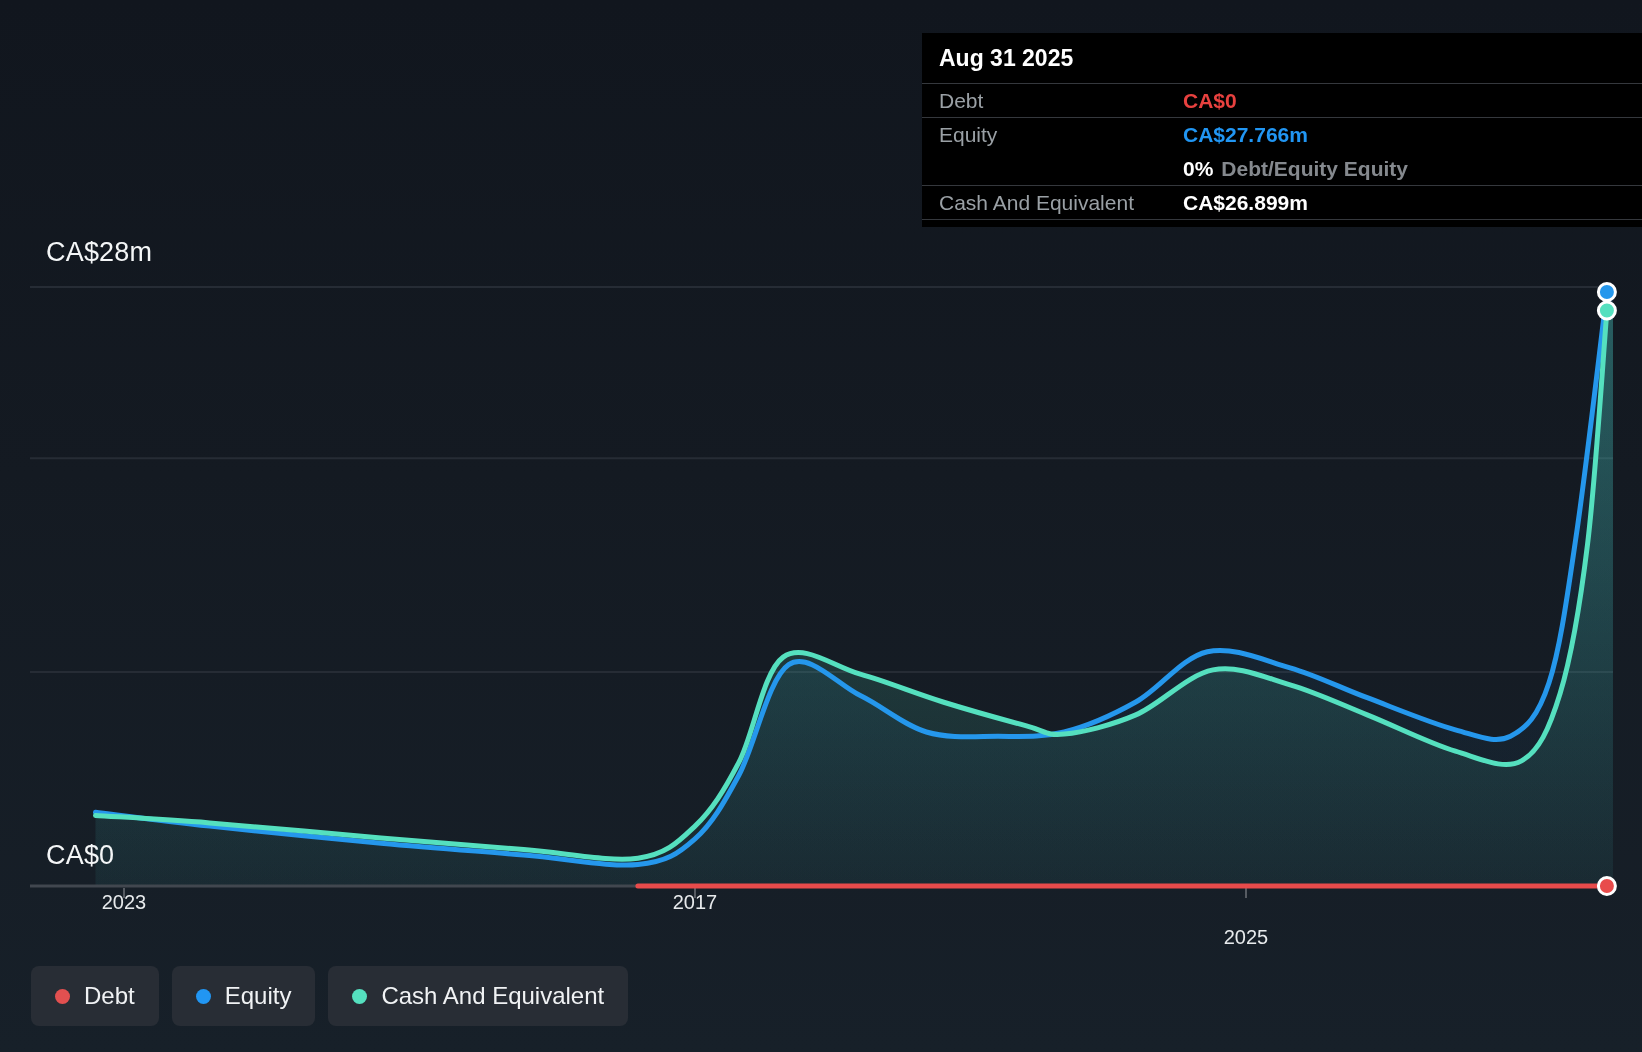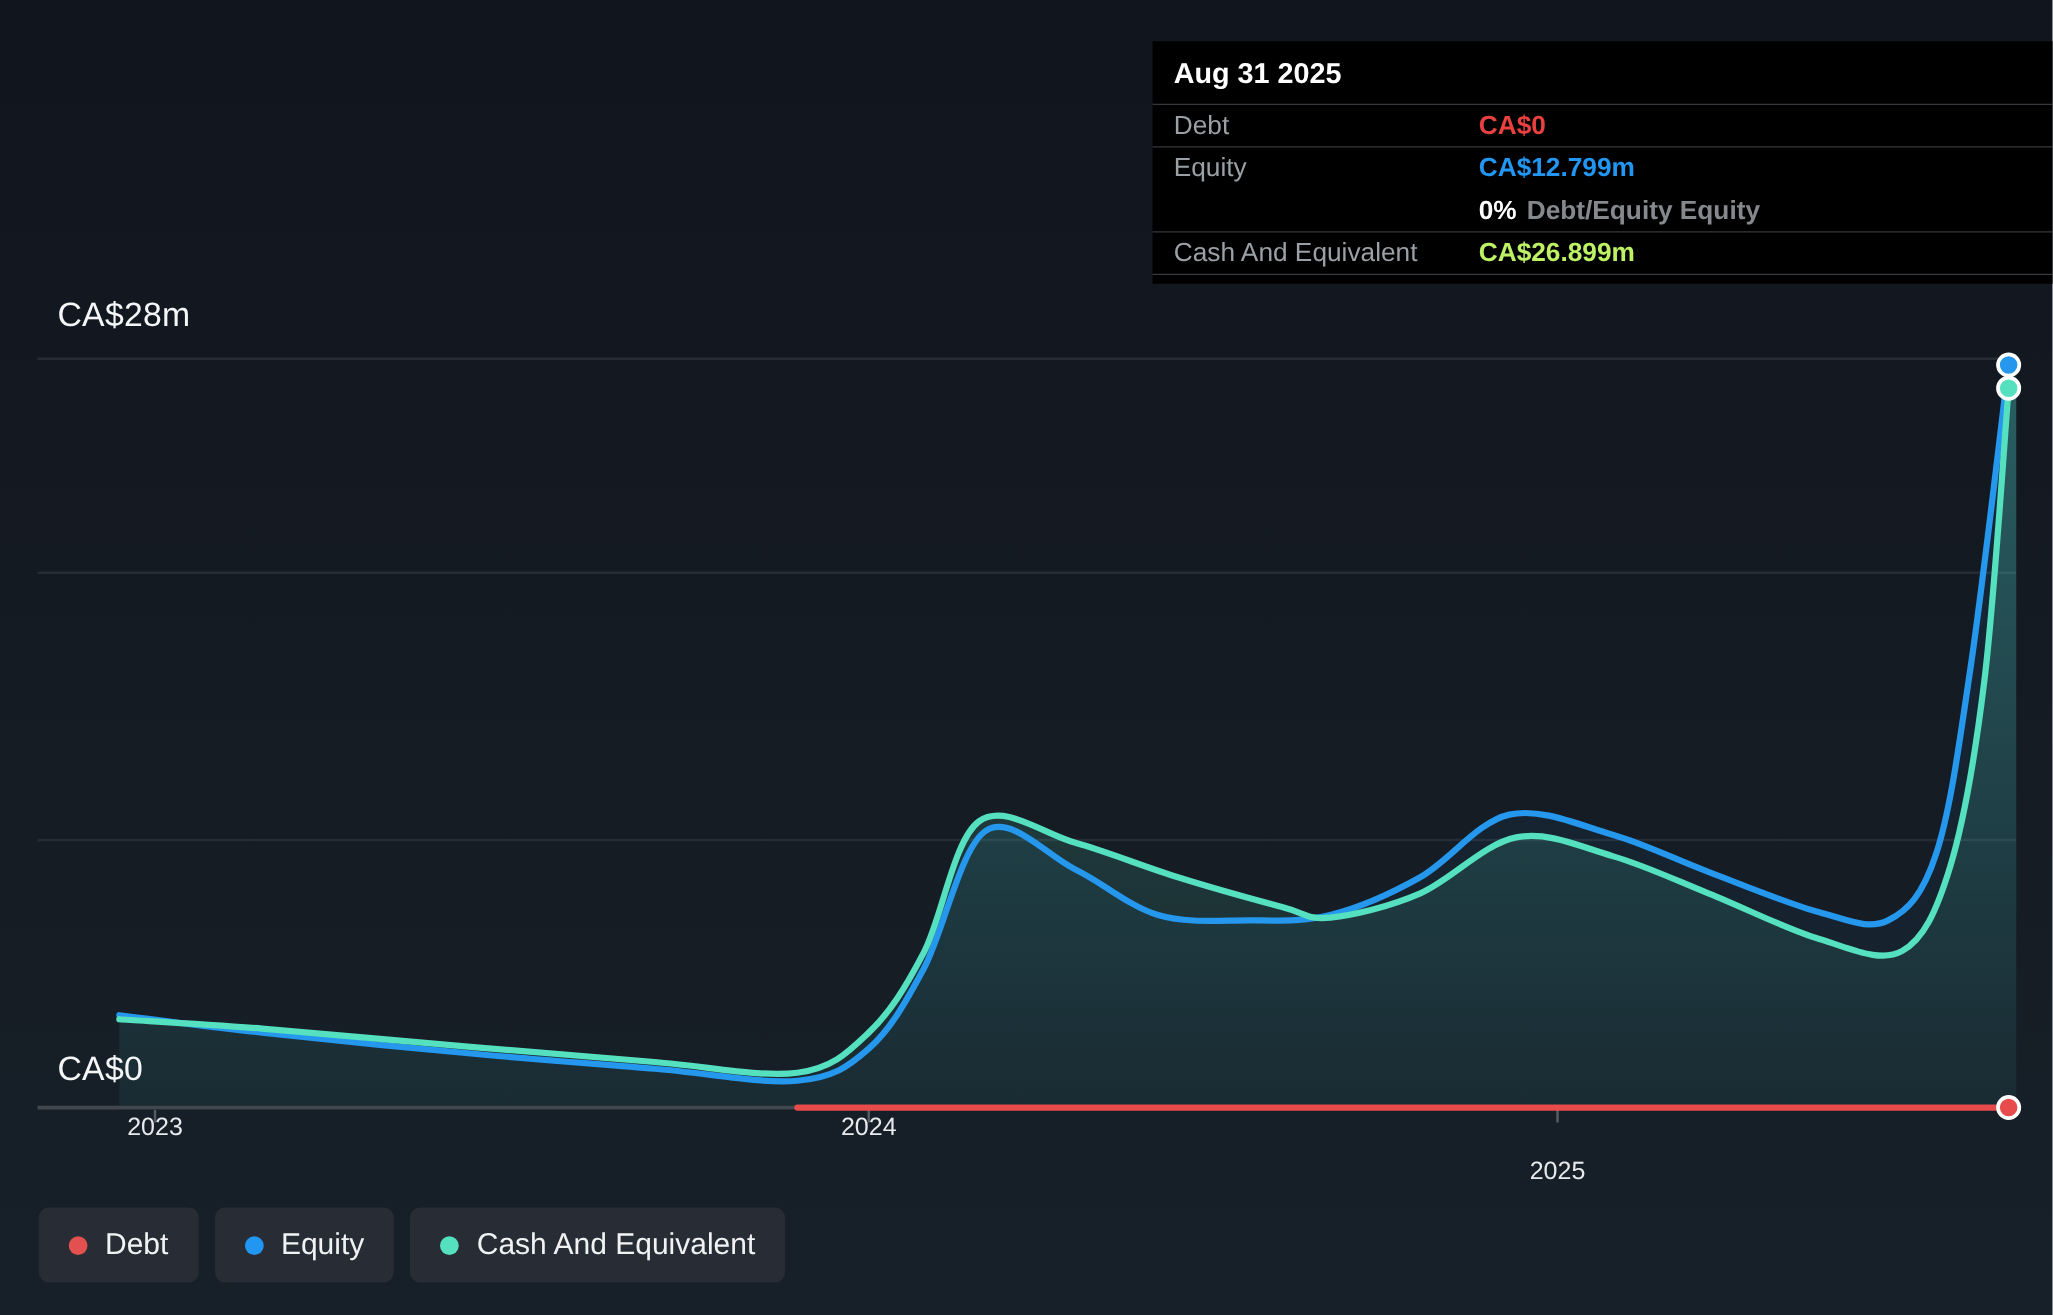--- a/index.html
+++ b/index.html
@@ -41,21 +41,21 @@
   .tt-row {
     display:flex; align-items:center;
     height:34px; padding:0 17px;
     font-size:21px;
   }
   .tt-row.bordered { border-bottom:1px solid #35383d; }
   .tt-label { width:244px; flex:none; color:#9aa0a5; font-weight:400; }
   .tt-value { font-weight:700; }
   .tt-value.debt { color:#e8413f; }
   .tt-value.equity { color:#2196f3; }
-  .tt-value.cash { color:#bef264; }
+  .tt-value.cash { color:#ffffff; }
   .tt-ratio-num { color:#fff; font-weight:700; }
   .tt-ratio-text { color:#85898e; font-weight:600; margin-left:8px; }
 
   
   .legend {
     position:absolute; left:31px; top:966px;
     display:flex; gap:13px;
   }
   .legend-pill {
     display:flex; align-items:center;
@@ -102,32 +102,32 @@
       <path d="M 95.5 815.4 C 114.5 816.7, 162.1 819.1, 209.7 822.9 C 257.2 826.6, 328.6 833.4, 381.0 837.9 C 433.3 842.3, 480.9 846.2, 523.7 849.6 C 566.5 853.0, 609.4 862.1, 637.9 858.2 C 666.5 854.3, 678.1 842.1, 695.0 826.1 C 711.9 810.1, 724.4 790.1, 739.1 761.9 C 753.8 733.8, 763.0 671.7, 783.2 657.1 C 803.4 642.5, 833.7 666.7, 860.3 674.2 C 886.9 681.7, 915.4 693.5, 943.0 702.0 C 970.5 710.6, 1005.4 720.2, 1025.6 725.6 C 1045.8 730.9, 1045.8 735.9, 1064.2 734.1 C 1082.5 732.3, 1111.0 725.6, 1135.8 714.9 C 1160.6 704.2, 1187.2 674.9, 1212.9 669.9 C 1238.7 664.9, 1264.4 677.4, 1290.1 684.9 C 1315.8 692.4, 1339.7 703.8, 1367.2 714.9 C 1394.8 725.9, 1429.7 743.6, 1455.4 751.2 C 1481.1 758.9, 1504.1 770.5, 1521.5 760.9 C 1538.9 751.2, 1549.0 729.7, 1560.1 693.5 C 1571.1 657.3, 1579.8 607.5, 1587.6 543.7 C 1595.4 479.9, 1603.7 349.4, 1606.9 310.6" fill="none" stroke="#55e0bf" stroke-width="5" stroke-linecap="round" stroke-linejoin="round"></path>
       <circle cx="1606.904999999985" cy="292.0059285714286" r="8.5" fill="#2597ec" stroke="#fff" stroke-width="3"></circle>
       <circle cx="1606.904999999985" cy="310.55353571428566" r="8.5" fill="#55e0bf" stroke="#fff" stroke-width="3"></circle>
       <circle cx="1606.904999999985" cy="886" r="8.5" fill="#e84b4b" stroke="#fff" stroke-width="3"></circle>
     </svg>
 
   <div class="y-label top">CA$28m</div>
   <div class="y-label zero">CA$0</div>
 
   <div class="x-label t2023">2023</div>
-  <div class="x-label t2024">2024</div>
+  <div class="x-label t2024">2017</div>
   <div class="x-label t2025">2025</div>
 
   <div class="tooltip">
     <div class="tt-title">Aug 31 2025</div>
     <div class="tt-row bordered">
       <span class="tt-label">Debt</span>
       <span class="tt-value debt">CA$0</span>
     </div>
     <div class="tt-row">
       <span class="tt-label">Equity</span>
-      <span class="tt-value equity">CA$12.799m</span>
+      <span class="tt-value equity">CA$27.766m</span>
     </div>
     <div class="tt-row bordered">
       <span class="tt-label"></span>
       <span class="tt-ratio-num">0%</span>
       <span class="tt-ratio-text">Debt/Equity Equity</span>
     </div>
     <div class="tt-row bordered">
       <span class="tt-label">Cash And Equivalent</span>
       <span class="tt-value cash">CA$26.899m</span>
     </div>

